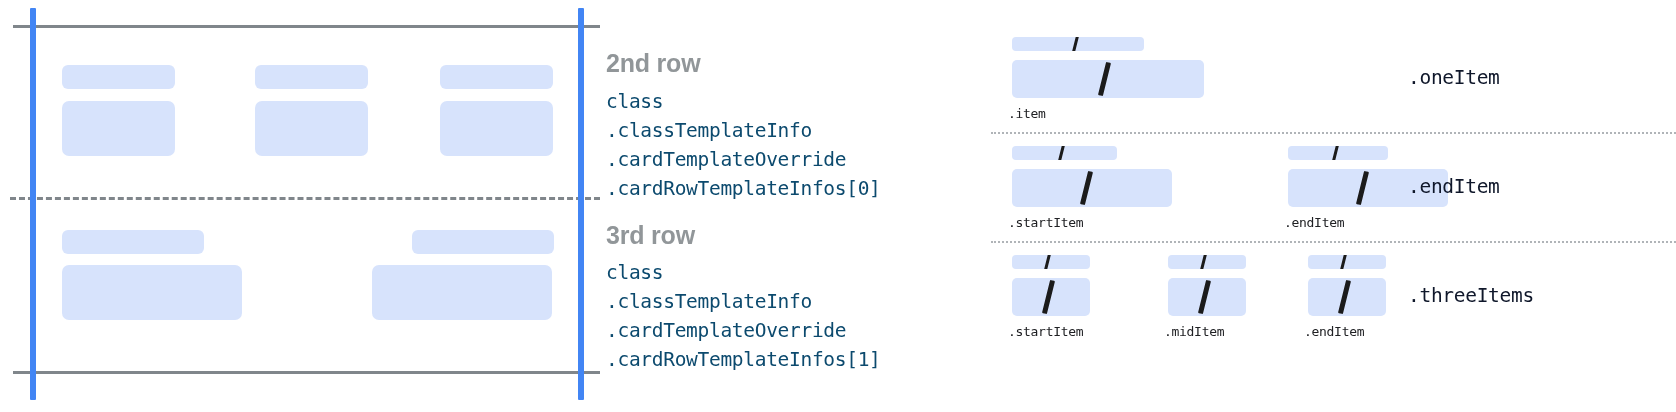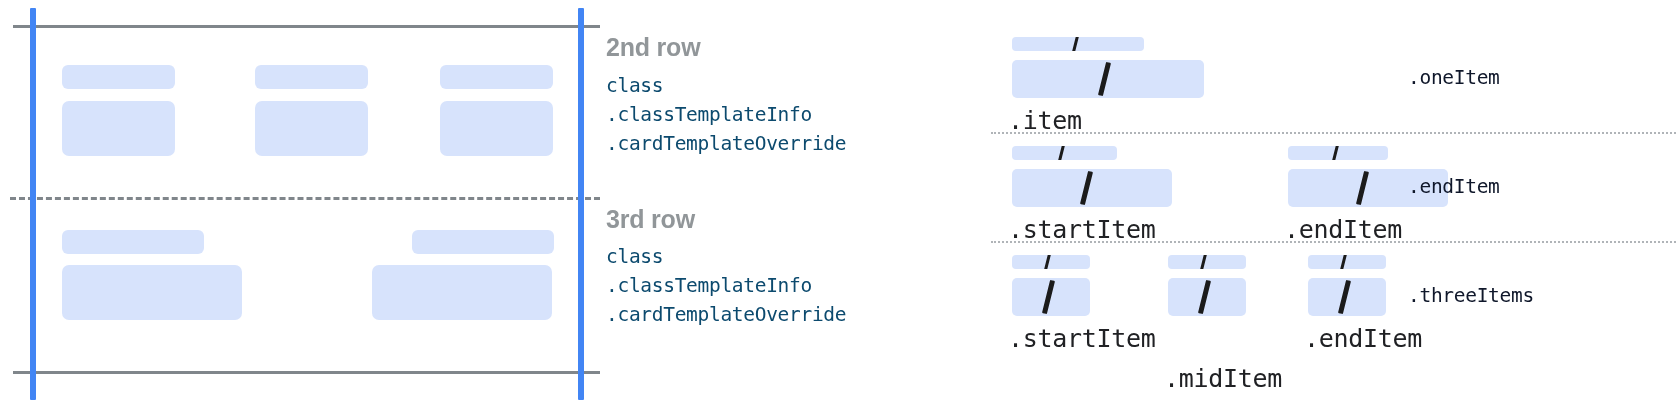--- a/index.html
+++ b/index.html
@@ -54,21 +54,21 @@
   
   .ph {
     position: absolute;
     background: #d7e3fc;
     border-radius: 7px;
   }
   .ph.title { height: 24px; border-radius: 6px; }
   .ph.body  { height: 55px; }
 
   
-  #mid-column { position: absolute; left: 604px; top: 0; width: 380px; height: 316px; }
+  #mid-column { position: absolute; left: 604px; top: 16px; width: 380px; height: 316px; }
   .block-heading {
     font-family: "Liberation Sans", sans-serif;
     font-size: 25px;
     font-weight: bold;
     color: #919699;
     letter-spacing: -0.2px;
     white-space: nowrap;
   }
   .code-line {
     font-family: "DejaVu Sans Mono", "Liberation Mono", monospace;
@@ -103,21 +103,21 @@
     overflow: hidden;
   }
   .slash {
     position: absolute;
     background: #1b1b1b;
     border-radius: 1px;
   }
   .slot-label {
     position: absolute;
     font-family: "DejaVu Sans Mono", "Liberation Mono", monospace;
-    font-size: 25px;
+    font-size: 13px;
     color: #202124;
     white-space: pre;
     letter-spacing: -0.3px;
   }
   .group-label {
     position: absolute;
     font-family: "DejaVu Sans Mono", "Liberation Mono", monospace;
     font-size: 19.5px;
     color: #0f172a;
     white-space: pre;
@@ -150,25 +150,27 @@
   <div class="ph title" style="left:412px; top:230px; width:142px;"></div>
   <div class="ph body" style="left:372px; top:265px; width:180px;"></div>
 </div>
 
 <div id="mid-column">
 
   <div class="block-heading abs" style="left:2px; top:33px;">2nd row</div>
   <div class="code-line abs" style="left:2px; top:74px;">class</div>
   <div class="code-line abs" style="left:2px; top:103px;">.classTemplateInfo</div>
   <div class="code-line abs" style="left:2px; top:132px;">.cardTemplateOverride</div>
+  <div class="code-line abs" style="left:2px; top:161px;">.cardRowTemplateInfos[0]</div>
 
   <div class="block-heading abs" style="left:2px; top:205px;">3rd row</div>
   <div class="code-line abs" style="left:2px; top:245px;">class</div>
   <div class="code-line abs" style="left:2px; top:274px;">.classTemplateInfo</div>
   <div class="code-line abs" style="left:2px; top:303px;">.cardTemplateOverride</div>
+  <div class="code-line abs" style="left:2px; top:332px;">.cardRowTemplateInfos[1]</div>
 </div>
 
 <div id="right-panel">
 
   <div class="sep" style="top:132px;"></div>
   <div class="sep" style="top:241px;"></div>
 
   <div class="slot" style="left:24px; top:32px; width:220px; height:96px;">
     <div class="cap" style="left:4px; top:5px; width:132px; height:14px;">
       <div class="slash" style="left:62px; top:-4px; width:3px; height:22px; transform:rotate(14deg);"></div>
@@ -211,21 +213,21 @@
     <div class="slot-label" style="left:0px; top:74px;">.startItem</div>
   </div>
 
   <div class="slot" style="left:180px; top:250px; width:130px; height:96px;">
     <div class="cap" style="left:4px; top:5px; width:78px; height:14px;">
       <div class="slash" style="left:34px; top:-4px; width:3px; height:22px; transform:rotate(14deg);"></div>
     </div>
     <div class="main" style="left:4px; top:28px; width:78px; height:38px;">
       <div class="slash" style="left:34px; top:2px; width:5px; height:34px; transform:rotate(14deg);"></div>
     </div>
-    <div class="slot-label" style="left:0px; top:74px;margin-top:40px;">.midItem</div>
+    <div class="slot-label" style="left:0px; top:74px;">.midItem</div>
   </div>
 
   <div class="slot" style="left:320px; top:250px; width:130px; height:96px;">
     <div class="cap" style="left:4px; top:5px; width:78px; height:14px;">
       <div class="slash" style="left:34px; top:-4px; width:3px; height:22px; transform:rotate(14deg);"></div>
     </div>
     <div class="main" style="left:4px; top:28px; width:78px; height:38px;">
       <div class="slash" style="left:34px; top:2px; width:5px; height:34px; transform:rotate(14deg);"></div>
     </div>
     <div class="slot-label" style="left:0px; top:74px;">.endItem</div>

